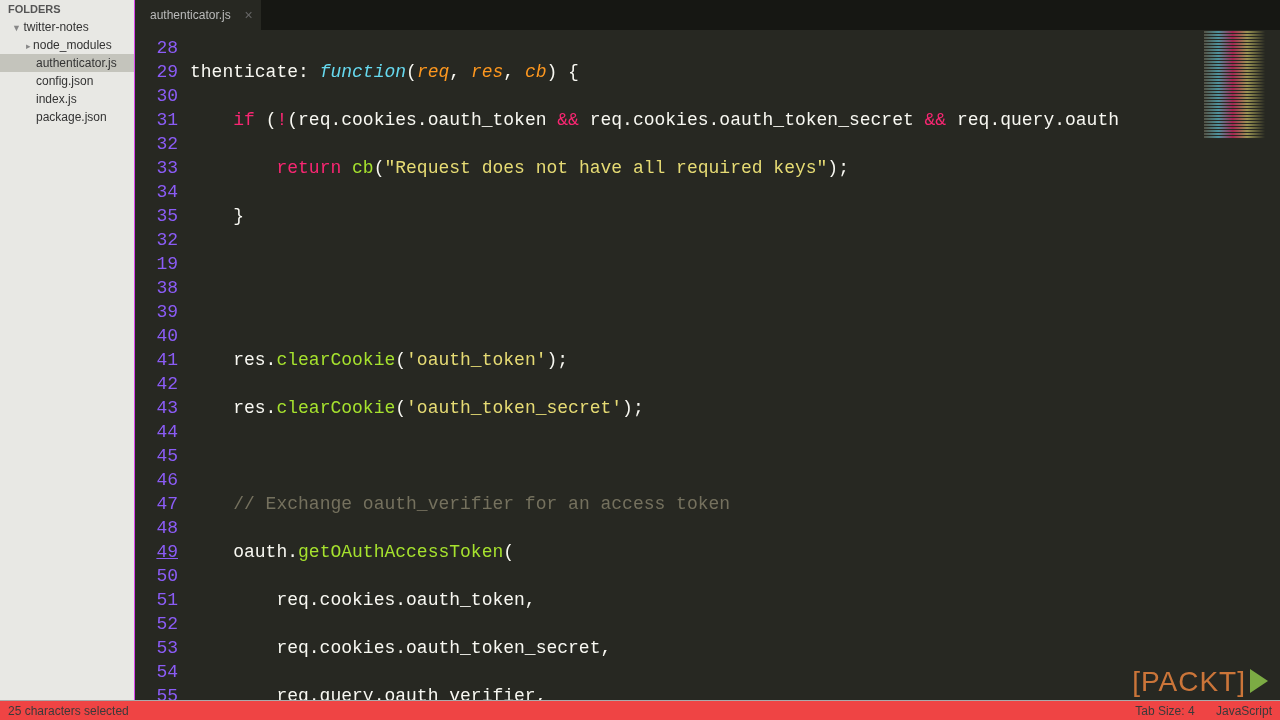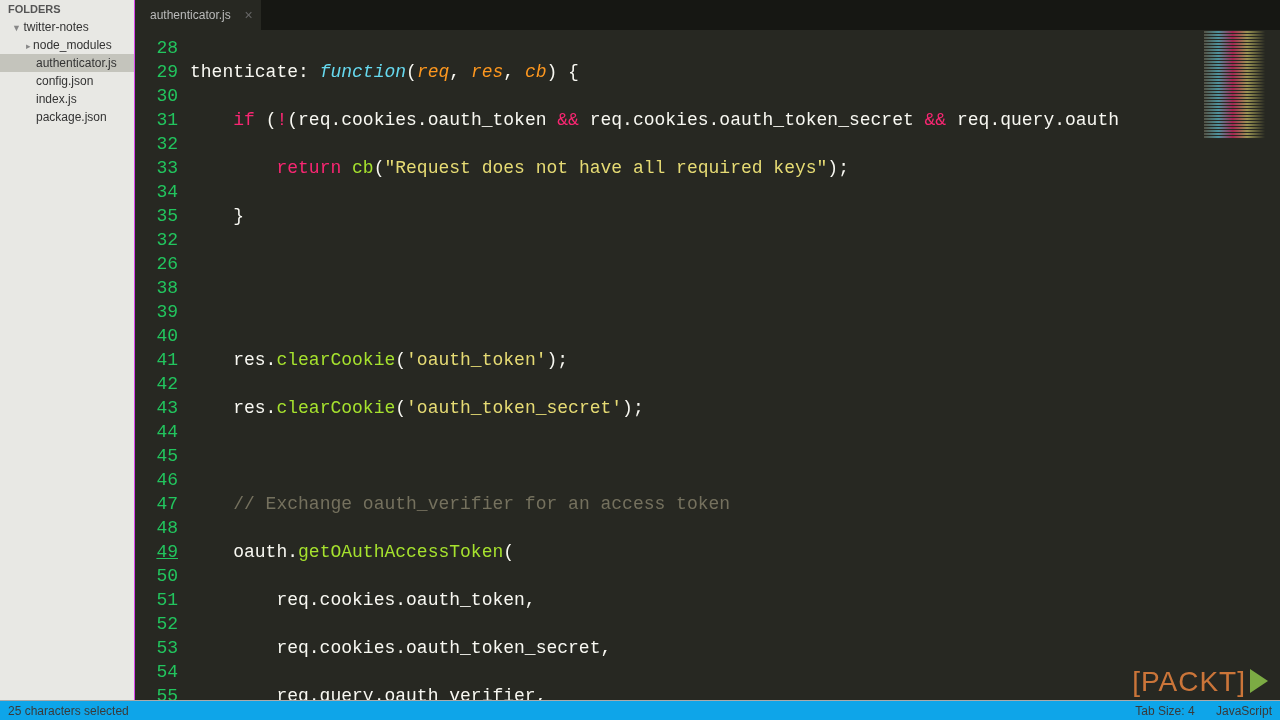--- a/index.html
+++ b/index.html
@@ -49,21 +49,21 @@
   font-size:12px;
   position:relative;
 }
 .tab-close {
   position:absolute; right:8px; top:0; color:#666; font-size:14px;
 }
 .gutter {
   position:absolute; left:135px; top:30px; width:55px; height:670px;
   background:#272822;
   text-align:right;
-  color:#22c55e;
+  color:#8b5cf6;
   font-size:18px;
   line-height:24px;
   padding-top:6px;
   padding-right:12px;
 }
 .gutter div { height:24px; }
 .gutter div.current { text-decoration:underline;}
 .code-area {
   position:absolute; left:190px; top:30px; right:0; height:670px;
   color:#f8f8f2;
@@ -87,21 +87,21 @@
   position:absolute; right:0; top:30px; width:80px; height:200px;
   background:#272822;
   opacity:0.6;
 }
 .minimap-line {
   height:2px; margin:1px 4px;
   background:linear-gradient(90deg,#75715e 0%,#66d9ef 20%,#f92672 40%,#e6db74 60%,transparent 85%);
 }
 .statusbar {
   position:absolute; left:0; bottom:0; right:0; height:20px;
-  background:#0ea5e9;
+  background:#ef4444;
   font-family:"Helvetica Neue",Arial,sans-serif;
   font-size:12px; color:#3a3a3a;
   line-height:20px;
   padding:0 8px;
   display:flex; justify-content:space-between;
   border-top:1px solid #aaa;
 }
 .status-right span { margin-left:18px;margin-top:30px; }
 .watermark {
   position:absolute; right:12px; bottom:22px;
@@ -140,21 +140,21 @@
 <div class="gutter" id="gutter">
     <div>28</div>
     <div>29</div>
     <div>30</div>
     <div>31</div>
     <div>32</div>
     <div>33</div>
     <div>34</div>
     <div>35</div>
     <div>32</div>
-    <div>26</div>
+    <div>19</div>
     <div>38</div>
     <div>39</div>
     <div>40</div>
     <div>41</div>
     <div>42</div>
     <div>43</div>
     <div>44</div>
     <div>45</div>
     <div>46</div>
     <div>47</div>

